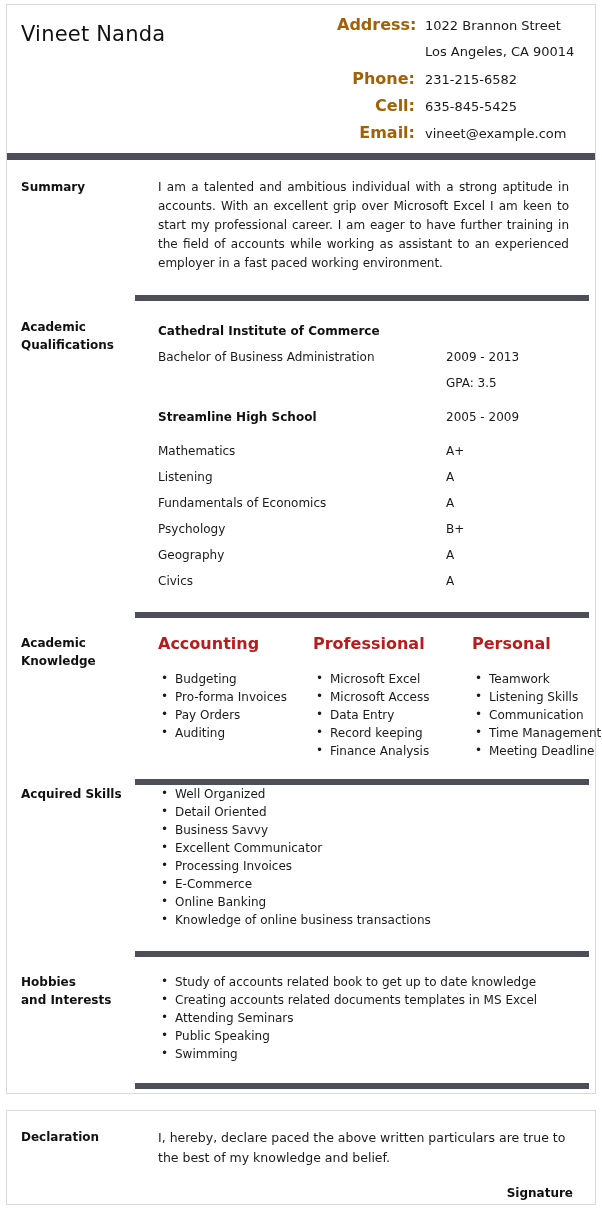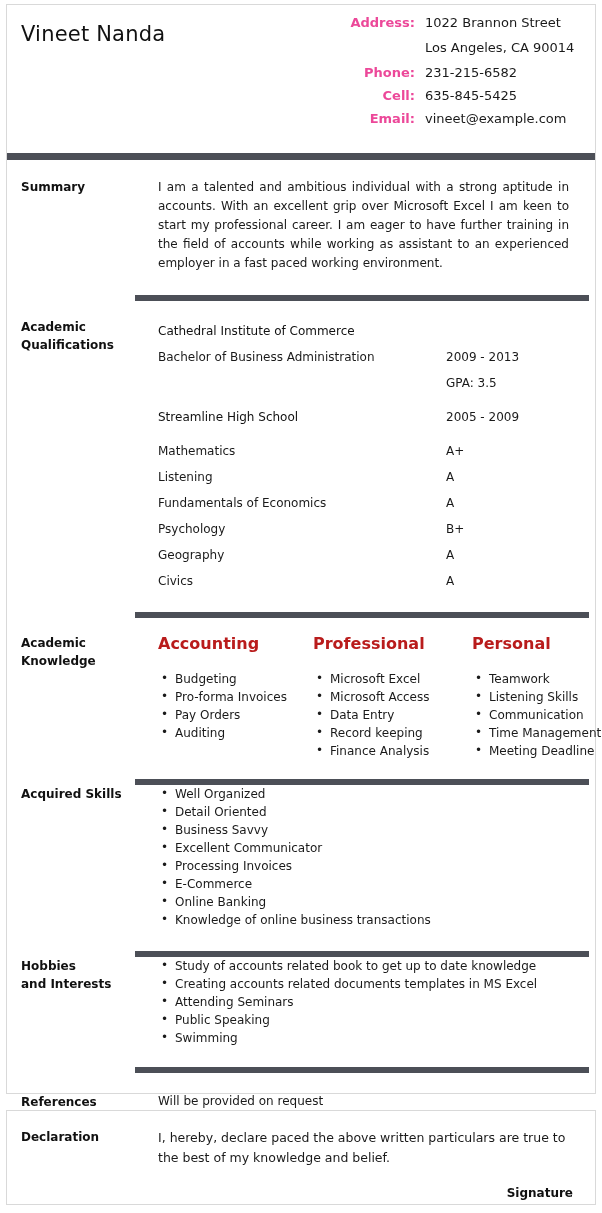--- a/index.html
+++ b/index.html
@@ -58,23 +58,23 @@
   }
   .contact-row {
     display: flex;
     align-items: baseline;
     margin-bottom: 10px;
   }
   .contact-row.tight { margin-bottom: 8px; }
   .contact-label {
     width: 78px;
     text-align: right;
-    font-size: 13px;
+    font-size: 16px;
     font-weight: bold;
-    color: #ec4899;
+    color: #a16207;
     padding-right: 10px;
     flex: none;
     white-space: nowrap;
   }
   .contact-value {
     font-size: 13px;
     color: #1a1a1a;
     white-space: nowrap;
   }
   .contact-value.cont {
@@ -129,21 +129,21 @@
   }
 
   
   .qual-row {
     display: flex;
     font-size: 12px;
     color: #1a1a1a;
     line-height: 26px;
   }
   .qual-name { width: 288px; flex: none; }
-  .qual-name.b { font-weight: normal; color: #111111; }
+  .qual-name.b { font-weight: bold; color: #111111; }
   .qual-val { flex: 1; }
   .spacer-sm { height: 8px; }
 
   
   .kcols {
     display: flex;
   }
   .kcol { flex: none; }
   .kcol.c1 { width: 155px; }
   .kcol.c2 { width: 159px; }
@@ -360,21 +360,21 @@
           <li>Processing Invoices</li>
           <li>E-Commerce</li>
           <li>Online Banking</li>
           <li>Knowledge of online business transactions</li>
         </ul>
       </div>
     </div>
 
     <div class="bar-indent" style="margin-top:22px;"></div>
 
-    <div class="section" style="padding-top:0;">
+    <div class="section" style="padding-top:16px;">
       <div class="sec-label">
         <span class="l2">Hobbies</span>
         <span class="l2">and Interests</span>
       </div>
       <div class="sec-body">
         <ul class="blist wide">
           <li>Study of accounts related book to get up to date knowledge</li>
           <li>Creating accounts related documents templates in MS Excel</li>
           <li>Attending Seminars</li>
           <li>Public Speaking</li>

